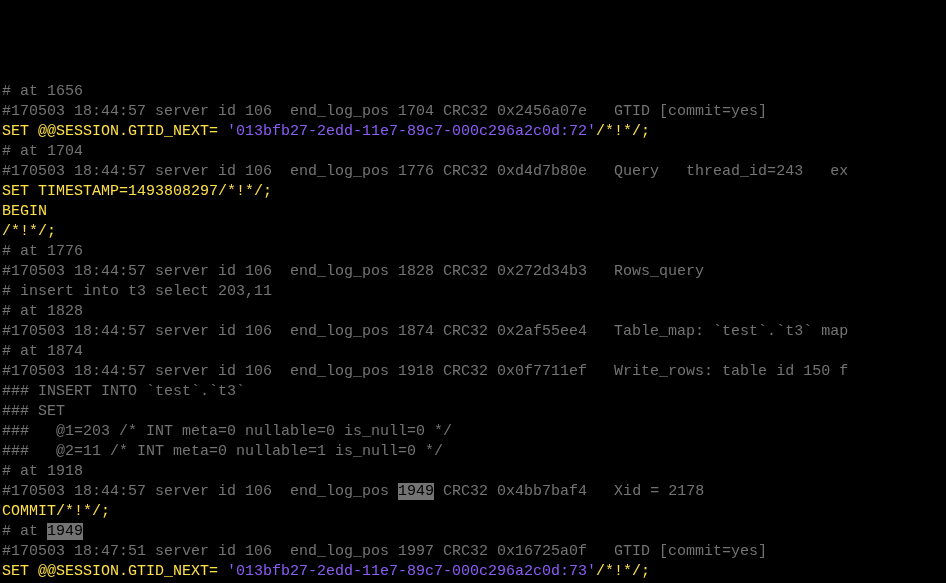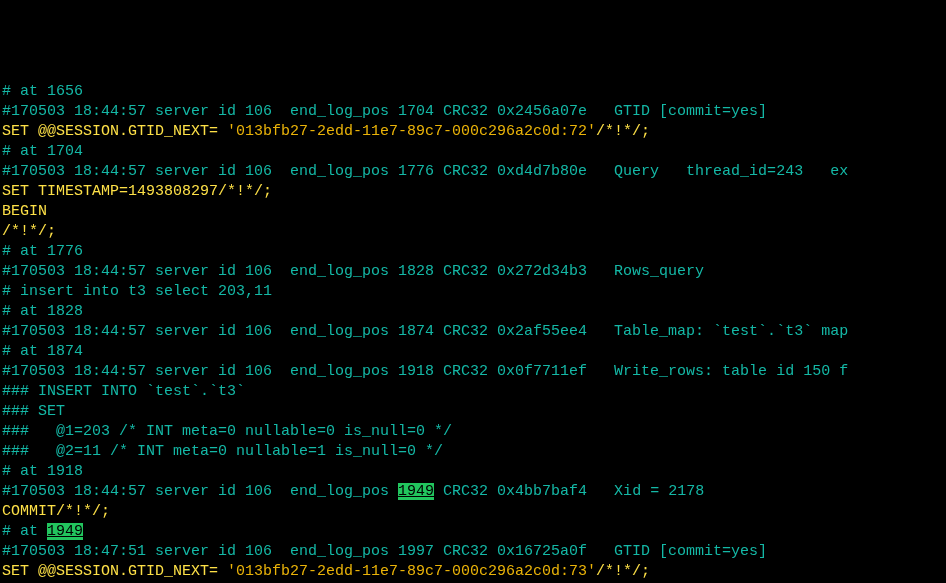--- a/index.html
+++ b/index.html
@@ -9,27 +9,26 @@
       font-family: 'Courier New', monospace;
       font-size: 15px;
       line-height: 20px;
       white-space: pre;
       color: #00ffff;
       overflow-x: hidden;
     }
     .line {
       display: block;
     }
-    .cyan { color: #14b8a6; }
+    .cyan { color: #737373; }
     .white { color: #fde047; }
-    .red { color: #eab308; }
+    .red { color: #8b5cf6; }
     .highlight {
-      background-color: #22c55e;
+      background-color: #737373;
       color: #000000;
-      text-decoration: underline;
     }
   </style>
 </head>
 <body>
 
 
 
 <div id="terminal-output"><span class="line"><span class="cyan"># at 1656</span></span><span class="line"><span class="cyan">#170503 18:44:57 server id 106  end_log_pos 1704 CRC32 0x2456a07e   GTID [commit=yes]</span></span><span class="line"><span class="white">SET @@SESSION.GTID_NEXT= </span><span class="red">'013bfb27-2edd-11e7-89c7-000c296a2c0d:72'</span><span class="white">/*!*/;</span></span><span class="line"><span class="cyan"># at 1704</span></span><span class="line"><span class="cyan">#170503 18:44:57 server id 106  end_log_pos 1776 CRC32 0xd4d7b80e   Query   thread_id=243   ex</span></span><span class="line"><span class="white">SET TIMESTAMP=1493808297/*!*/;</span></span><span class="line"><span class="white">BEGIN</span></span><span class="line"><span class="white">/*!*/;</span></span><span class="line"><span class="cyan"># at 1776</span></span><span class="line"><span class="cyan">#170503 18:44:57 server id 106  end_log_pos 1828 CRC32 0x272d34b3   Rows_query</span></span><span class="line"><span class="cyan"># insert into t3 select 203,11</span></span><span class="line"><span class="cyan"># at 1828</span></span><span class="line"><span class="cyan">#170503 18:44:57 server id 106  end_log_pos 1874 CRC32 0x2af55ee4   Table_map: `test`.`t3` map</span></span><span class="line"><span class="cyan"># at 1874</span></span><span class="line"><span class="cyan">#170503 18:44:57 server id 106  end_log_pos 1918 CRC32 0x0f7711ef   Write_rows: table id 150 f</span></span><span class="line"><span class="cyan">### INSERT INTO `test`.`t3`</span></span><span class="line"><span class="cyan">### SET</span></span><span class="line"><span class="cyan">###   @1=203 /* INT meta=0 nullable=0 is_null=0 */</span></span><span class="line"><span class="cyan">###   @2=11 /* INT meta=0 nullable=1 is_null=0 */</span></span><span class="line"><span class="cyan"># at 1918</span></span><span class="line"><span class="cyan">#170503 18:44:57 server id 106  end_log_pos </span><span class="highlight">1949</span><span class="cyan"> CRC32 0x4bb7baf4   Xid = 2178</span></span><span class="line"><span class="white">COMMIT/*!*/;</span></span><span class="line"><span class="cyan"># at </span><span class="highlight">1949</span></span><span class="line"><span class="cyan">#170503 18:47:51 server id 106  end_log_pos 1997 CRC32 0x16725a0f   GTID [commit=yes]</span></span><span class="line"><span class="white">SET @@SESSION.GTID_NEXT= </span><span class="red">'013bfb27-2edd-11e7-89c7-000c296a2c0d:73'</span><span class="white">/*!*/;</span></span><span class="line"></span></div>
 
 

